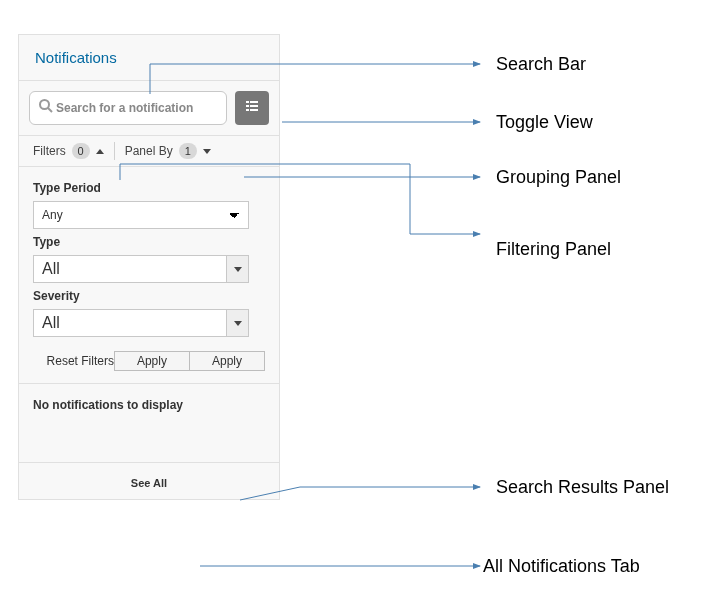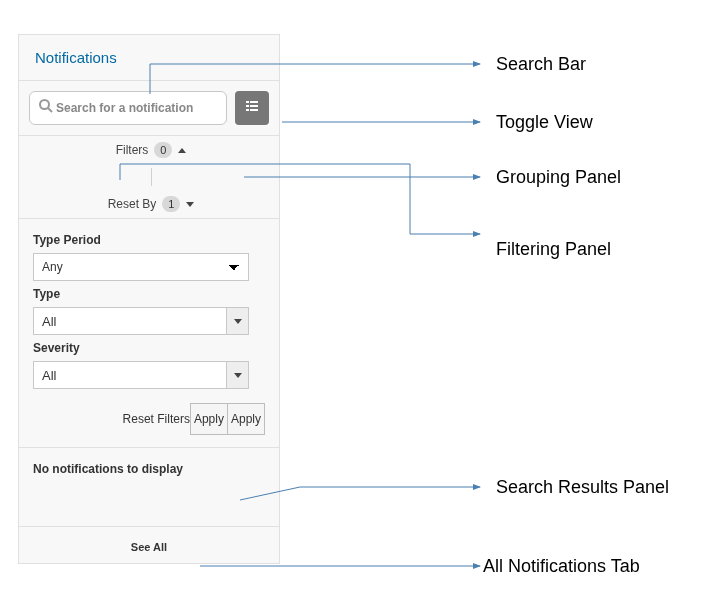--- a/index.html
+++ b/index.html
@@ -4,36 +4,36 @@
 <style>
   * { box-sizing: border-box; margin: 0; padding: 0; font-family: Arial, Helvetica, sans-serif; }
   body { background: #fff; width: 717px; height: 616px; position: relative; }
   .panel { position: absolute; left: 18px; top: 34px; width: 262px; background: #f8f8f8; border: 1px solid #e0e0e0; }
   .header { padding: 14px 16px; border-bottom: 1px solid #e0e0e0; font-size: 15px; color: #0369a1; }
   .search-row { display: flex; align-items: center; padding: 10px 10px; gap: 8px; border-bottom: 1px solid #e0e0e0; }
   .search-box { flex: 1; display: flex; align-items: center; border: 1px solid #c8c8c8; border-radius: 6px; background: #fff; height: 34px; padding: 0 8px; gap: 2px; }
   .search-box input { border: none; outline: none; font-size: 12px; font-weight: bold; color: #888; width: 100%; background: transparent; }
   .search-box input::placeholder { color: #888; font-weight: bold; }
   .toggle-btn { width: 34px; height: 34px; background: #777; border-radius: 4px; display: flex; align-items: center; justify-content: center; cursor: pointer; }
-  .tabs-row { display: flex; align-items: center; padding: 6px 10px 6px 14px; border-bottom: 1px solid #e0e0e0; font-size: 12px; color: #444; gap: 10px; flex-direction: column; }
+  .tabs-row { display: flex; align-items: center; padding: 6px 10px 6px 14px; border-bottom: 1px solid #e0e0e0; font-size: 12px; color: #444; gap: 10px; }
   .tab { display: flex; align-items: center; gap: 6px; cursor: pointer; }
   .badge { display: inline-flex; align-items: center; justify-content: center; background: #d8d8d8; border-radius: 10px; min-width: 18px; height: 16px; font-size: 11px; color: #333; padding: 0 5px; }
   .caret-up, .caret-down { width: 0; height: 0; border-left: 4px solid transparent; border-right: 4px solid transparent; }
   .caret-up { border-bottom: 5px solid #444; }
   .caret-down { border-top: 5px solid #444; }
   .divider-v { width: 1px; height: 18px; background: #d0d0d0; }
   .filter-body { padding: 8px 14px 12px 14px; border-bottom: 1px solid #e0e0e0; }
   .filter-label { font-size: 12px; font-weight: bold; color: #333; margin-top: 6px; margin-bottom: 6px; }
-  .select { display: flex; align-items: center; justify-content: space-between; background: #fff; border: 1px solid #c8c8c8; height: 28px; padding: 0 8px; font-size: 13px; color: #333; cursor: pointer; width: 216px; }
+  .select { display: flex; align-items: center; justify-content: space-between; background: #fff; border: 1px solid #c8c8c8; height: 28px; padding: 0 8px; font-size: 16px; color: #333; cursor: pointer; width: 216px; }
   .select-native { appearance: none; -webkit-appearance: none; -moz-appearance: none; background: #fff; border: 1px solid #c8c8c8; height: 28px; padding: 0 8px; font-size: 12px; color: #333; width: 216px; background-image: linear-gradient(45deg, transparent 50%, #000 50%), linear-gradient(135deg, #000 50%, transparent 50%); background-position: calc(100% - 14px) 11px, calc(100% - 9px) 11px; background-size: 5px 5px, 5px 5px; background-repeat: no-repeat; }
   .dd-btn { width: 22px; height: 26px; background: #eee; border-left: 1px solid #c8c8c8; display:flex; align-items:center; justify-content:center; margin-right:-8px; }
   .btn-row { display: flex; align-items: center; justify-content: flex-end; margin-top: 14px; }
   .reset { font-size: 12px; color: #333; cursor: pointer; }
   .btn-group { display: flex; }
-  .btn { border: 1px solid #bdbdbd; background: #f5f5f5; font-size: 12px; color: #333; height: 32px; padding: 0 3px; cursor: pointer; }
+  .btn { border: 1px solid #bdbdbd; background: #f5f5f5; font-size: 12px; color: #333; height: 20px; padding: 0 22px; cursor: pointer; }
   .btn + .btn { border-left: none; }
   .results { padding: 14px 14px 50px 14px; border-bottom: 1px solid #e0e0e0; font-size: 12px; font-weight: bold; color: #333; }
   .see-all { text-align: center; padding: 14px 0 10px 0; font-size: 11px; font-weight: bold; color: #333; cursor: pointer; }
   .annot { position: absolute; font-size: 18px; color: #000; white-space: nowrap; }
   svg.connector { position: absolute; top: 0; left: 0; pointer-events: none; }
   .arrowhead { fill: #4A7FB0; }
 </style>
 </head>
 <body>
 
@@ -68,21 +68,21 @@
   </div>
 
   <div class="tabs-row">
     <div class="tab">
       <span>Filters</span>
       <span class="badge">0</span>
       <span class="caret-up"></span>
     </div>
     <div class="divider-v"></div>
     <div class="tab">
-      <span>Reset By</span>
+      <span>Panel By</span>
       <span class="badge">1</span>
       <span class="caret-down"></span>
     </div>
   </div>
 
   <div class="filter-body">
     <div class="filter-label">Type Period</div>
     <select class="select-native">
       <option>Any</option>
     </select>

